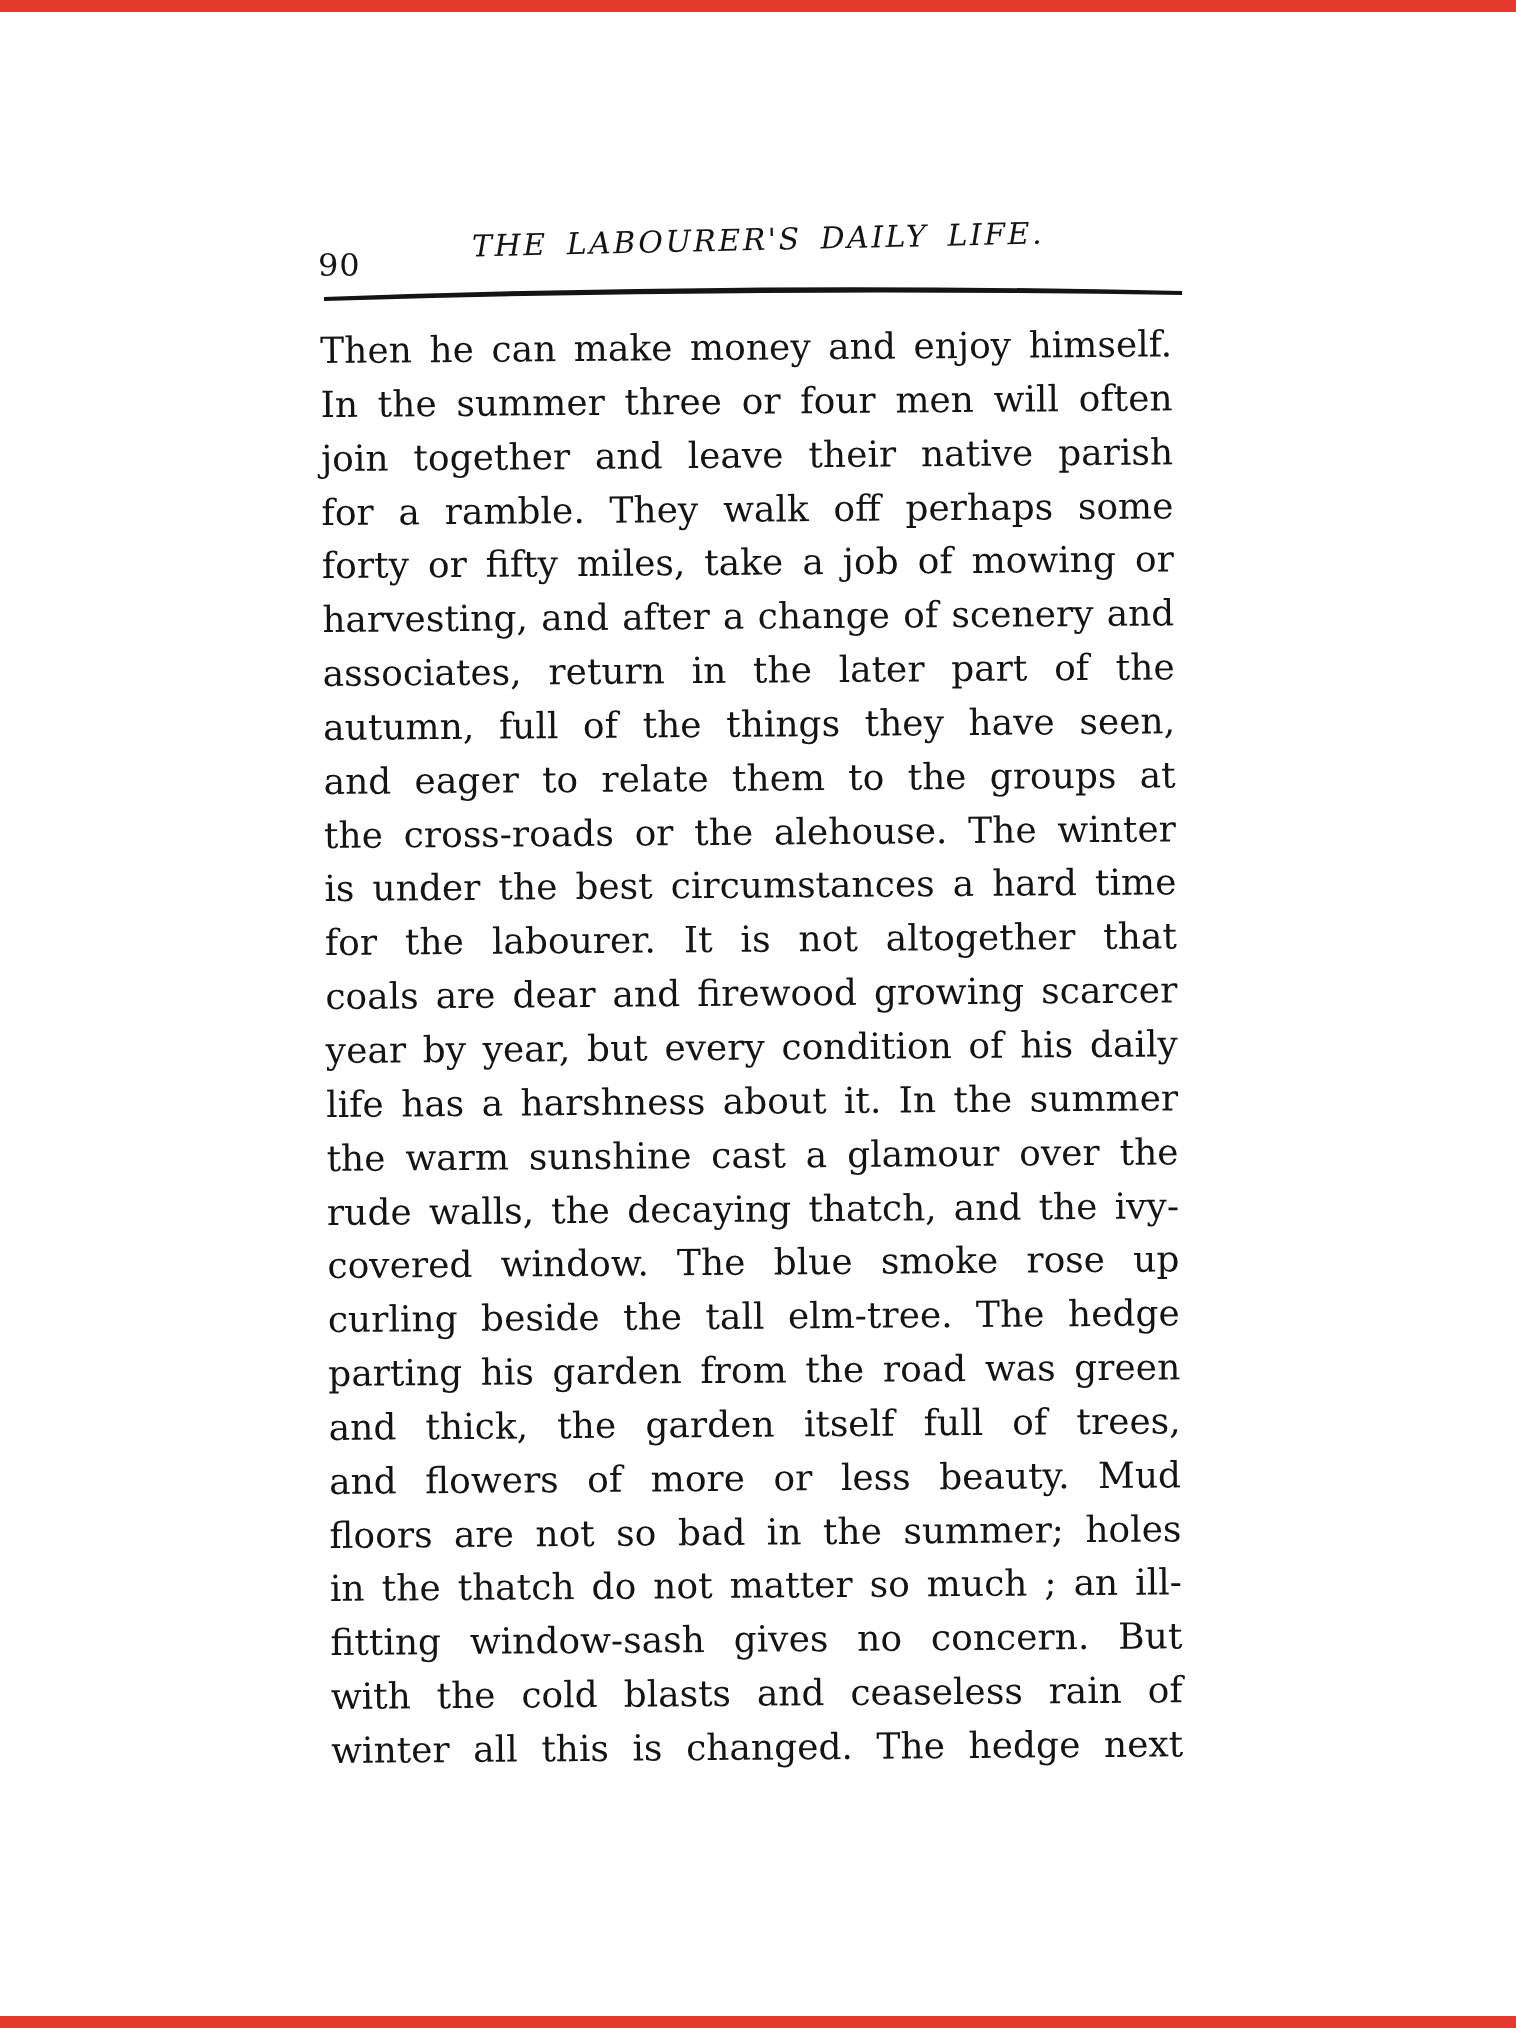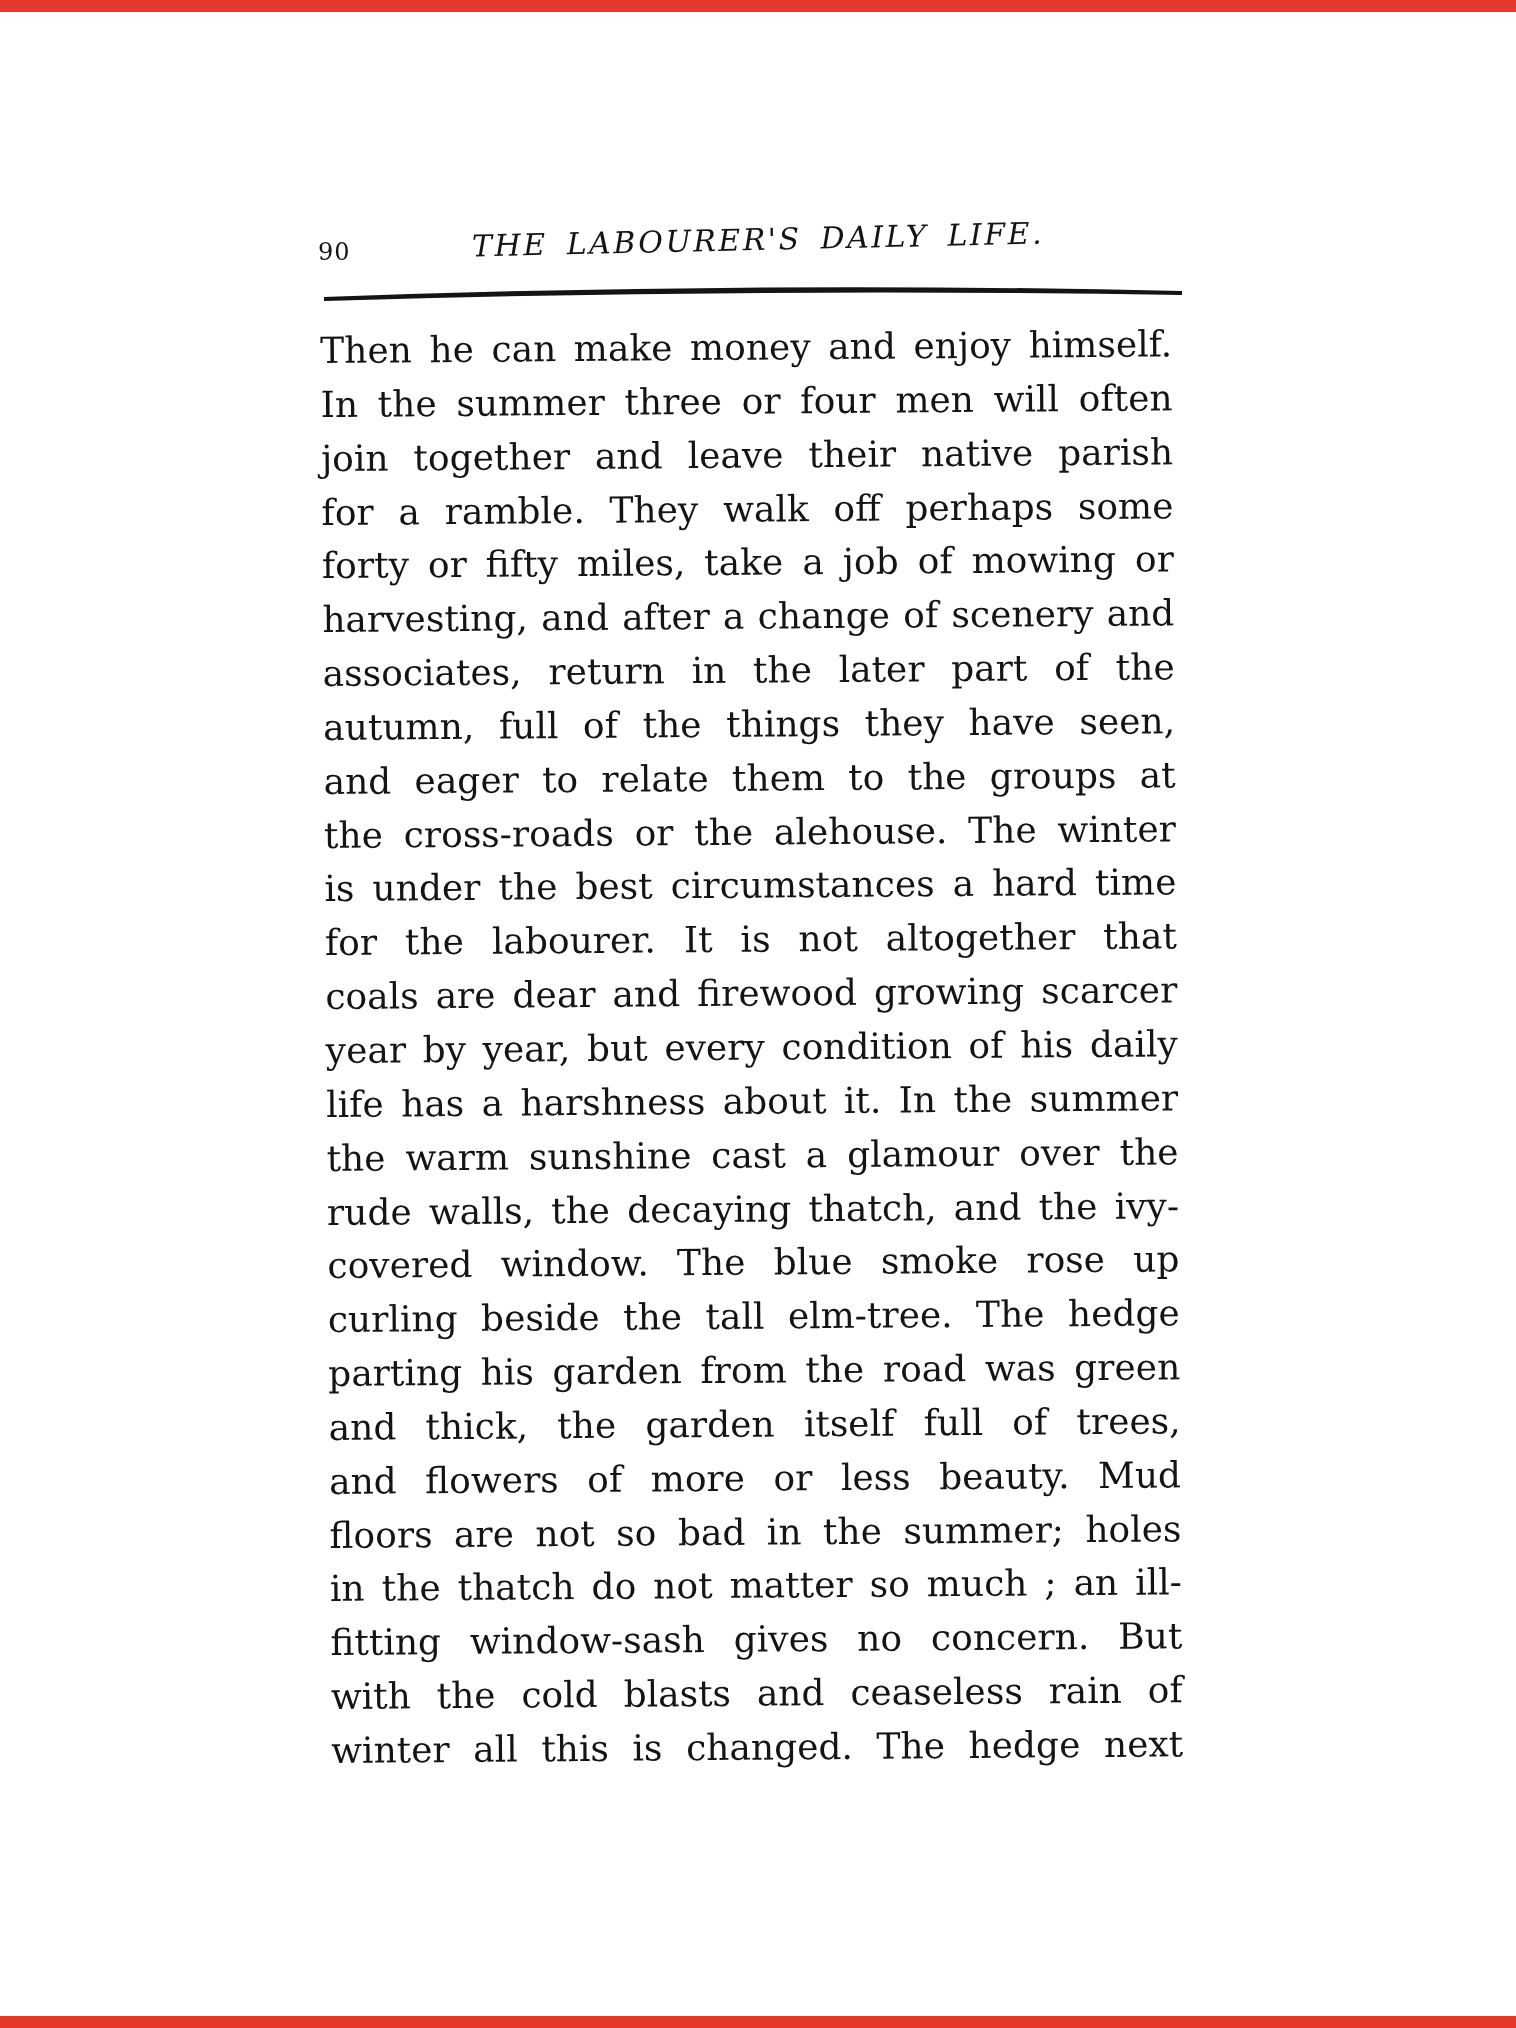--- a/index.html
+++ b/index.html
@@ -28,22 +28,22 @@
   .header {
     position: absolute;
     left: 0;
     top: 214px;
     width: 1516px;
     height: 70px;
   }
   .pageno {
     position: absolute;
     left: 318px;
-    top: 24px;
-    font-size: 24px;
+    top: 32px;
+    font-size: 32px;
     letter-spacing: 1px;
   }
   .running-title {
     position: absolute;
     left: 0;
     top: 8px;
     width: 1516px;
     text-align: center;
     font-style: italic;
     font-size: 30px;

